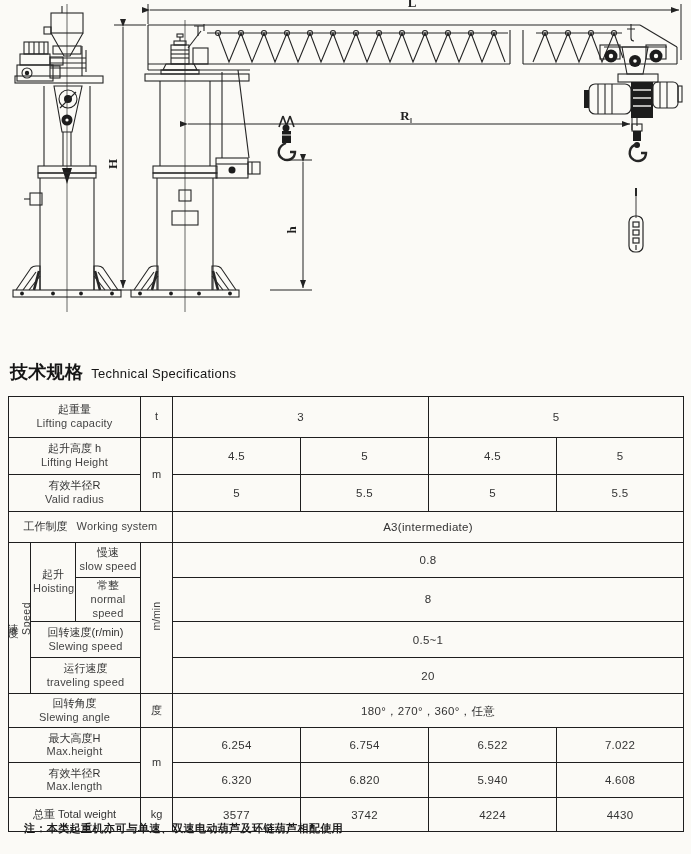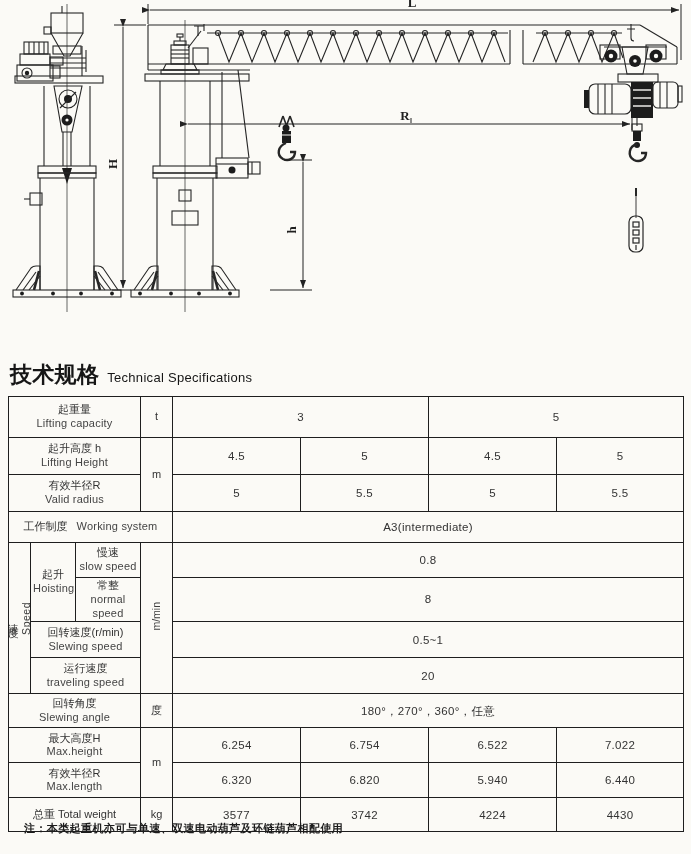--- a/index.html
+++ b/index.html
@@ -12,21 +12,21 @@
     overflow:hidden;
   }
   #diagram{position:absolute;left:0;top:0;width:691px;height:358px;}
   #diagram svg{display:block;}
   .dimlabel{font-family:"Liberation Serif",serif;font-weight:bold;font-size:13px;fill:#1f1f1f;}
 
   #title{
     position:absolute;left:10px;top:360px;width:600px;
     font-size:17px;color:#161616;letter-spacing:.3px;
   }
-  #title .zh{font-weight:bold;font-size:22px;}
+  #title .zh{font-weight:bold;font-size:18px;}
   #title .en{font-weight:500;font-size:13px;margin-left:8px;}
 
   #spec-table{
     position:absolute;left:8px;top:396px;
     border-collapse:collapse;table-layout:fixed;
     width:675px;
     font-size:11px;color:#3c3c3c;
   }
   #spec-table td{
     border:1.5px solid #1e1e1e;
@@ -420,21 +420,21 @@
   </tr>
 
   <tr style="height:35px">
     <td colspan="3">
       <span class="zhl">有效半径R</span>
       <span class="enl">Max.length</span>
     </td>
     <td class="val">6.320</td>
     <td class="val">6.820</td>
     <td class="val">5.940</td>
-    <td class="val">6.440</td>
+    <td class="val">4.608</td>
   </tr>
 
   <tr style="height:34px">
     <td colspan="3" class="inline-lab">
       <span class="zhl">总重 Total weight</span>
     </td>
     <td class="unit">kg</td>
     <td class="val">3577</td>
     <td class="val">3742</td>
     <td class="val">4224</td>

